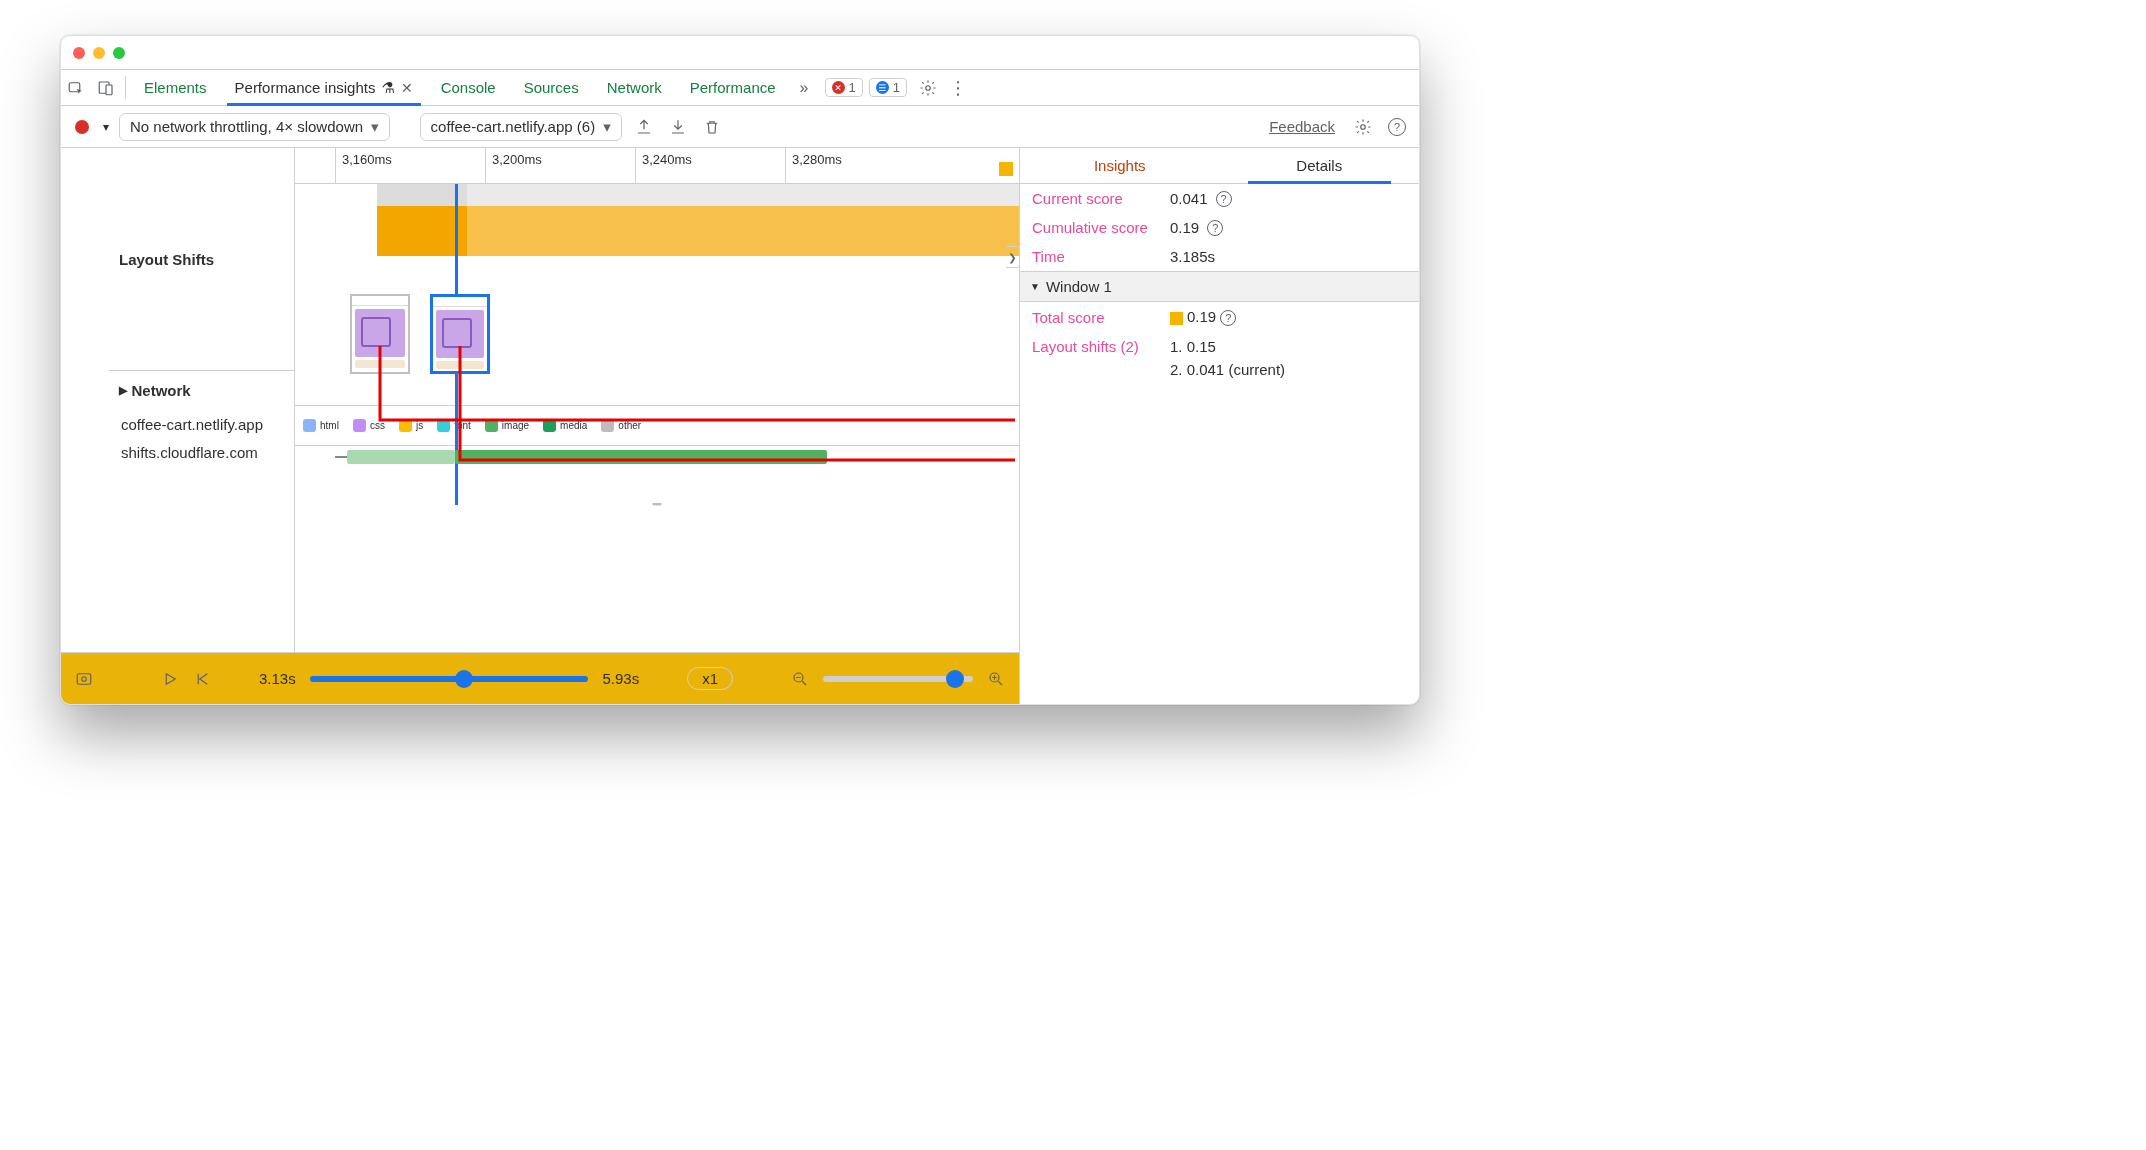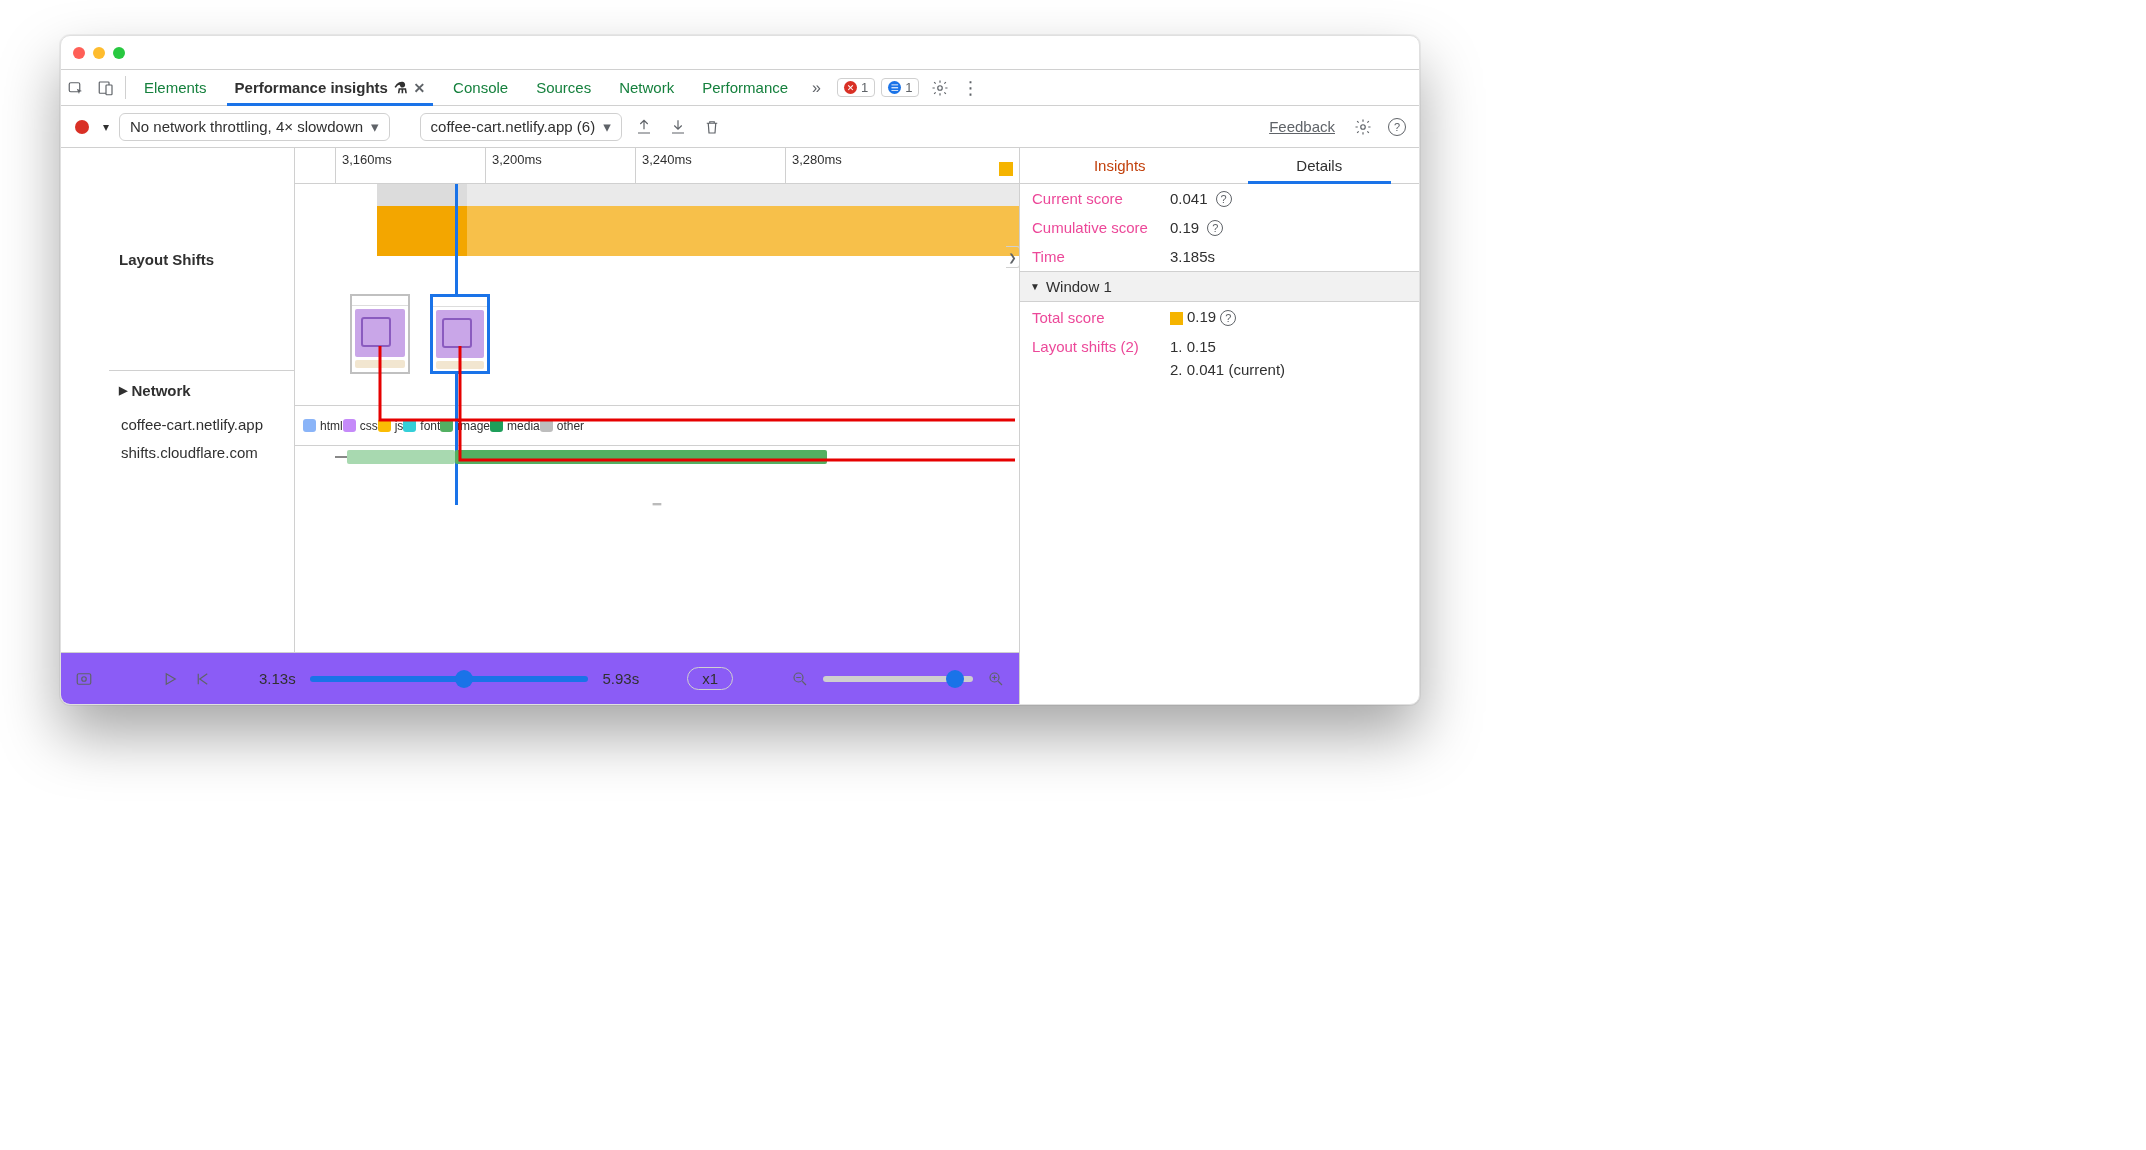--- a/index.html
+++ b/index.html
@@ -36,21 +36,21 @@
 .tl.red{background:#ff5f57;}
 .tl.yellow{background:#febc2e;}
 .tl.green{background:#28c840;}
 .titlebar-title{flex:1;text-align:center;font-size:14px;font-weight:600;color:#303030;padding-right:72px;}
 
 
 .tabs{height:36px;display:flex;align-items:stretch;border-bottom:1px solid var(--border);font-size:15px;}
 .tabs .icon-btn{width:30px;display:flex;align-items:center;justify-content:center;color:#5f6368;}
 .vsep{width:1px;background:var(--border);margin:6px 4px;}
 .tab{padding:0 14px;display:flex;align-items:center;color:#15803d;gap:6px;position:relative;white-space:nowrap;}
-.tab.active{color:var(--text);font-weight:bold;}
+.tab.active{color:var(--text);}
 .tab.active::after{content:"";position:absolute;left:6px;right:6px;bottom:-1px;height:3px;background:var(--tab-blue);}
 .tab-close{font-size:14px;color:#5f6368;}
 .tabs .chev{padding:0 10px;display:flex;align-items:center;color:#5f6368;font-size:16px;}
 .badges{display:flex;align-items:center;gap:6px;padding:0 6px;}
 .badge{display:flex;align-items:center;gap:4px;border:1px solid var(--border);border-radius:4px;padding:1px 6px;font-size:13px;color:#5f6368;}
 .badge .dot{width:13px;height:13px;border-radius:50%;display:flex;align-items:center;justify-content:center;color:#fff;font-size:9px;}
 .badge.err .dot{background:var(--badge-red);}
 .badge.msg .dot{background:var(--badge-blue);}
 
 
@@ -86,40 +86,40 @@
 
 .thumb{position:absolute;top:110px;width:60px;height:80px;border:2px solid #c0c0c0;background:#fff;}
 .thumb.sel{border:3px solid var(--tab-blue);}
 .thumb .tb{height:10px;background:#fff;border-bottom:1px solid #ddd;}
 .thumb .body{height:48px;background:#c9a6e8;margin:3px;border-radius:2px;position:relative;}
 .thumb .body::after{content:"";position:absolute;left:6px;top:8px;width:26px;height:26px;border:2px solid #8a5bbf;border-radius:3px;}
 .thumb .ft{height:8px;background:#f2e6d0;margin:0 3px;border-radius:2px;}
 .thumb1{left:55px;}
 .thumb2{left:135px;}
 
-.legend-row{height:40px;display:flex;align-items:center;padding-left:8px;border-bottom:1px solid var(--border);font-size:12px;color:#303030;}
+.legend-row{height:40px;display:flex;align-items:center;gap:14px;padding-left:8px;border-bottom:1px solid var(--border);font-size:10px;color:#303030;}
 .lg{display:flex;align-items:center;gap:4px;}
 .sq{width:13px;height:13px;border-radius:3px;}
 .sq.html{background:#8ab4f8;}
 .sq.css{background:#c58af9;}
 .sq.js{background:#fbbc04;}
 .sq.font{background:#34cfd8;}
 .sq.image{background:#53b062;}
 .sq.media{background:#1e9e5a;}
 .sq.other{background:#bdbdbd;}
 .netlabel{padding:4px 12px;color:#303030;}
 .net-track{position:relative;height:24px;}
 .net-bar{position:absolute;top:4px;height:14px;border-radius:2px;}
 .net-cf-lt{left:52px;width:108px;background:var(--green-light);}
 .net-whisk{position:absolute;top:10px;height:2px;background:#888;}
 
 .drag-handle{text-align:center;color:#bbb;font-size:14px;padding-top:2px;height:14px;}
 
 
-.controls{position:absolute;left:0;right:0;bottom:0;height:52px;border-top:1px solid var(--border);display:flex;align-items:center;gap:14px;padding:0 14px;font-size:15px;background:#8b5cf6;}
+.controls{position:absolute;left:0;right:0;bottom:0;height:52px;border-top:1px solid var(--border);display:flex;align-items:center;gap:14px;padding:0 14px;font-size:15px;background:#eab308;}
 .ctrl-icon{color:#5f6368;display:flex;align-items:center;justify-content:center;}
 .slider{position:relative;height:6px;background:var(--tab-blue);border-radius:3px;}
 .slider.zoom{background:#cfcfcf;}
 .slider .knob{position:absolute;top:-6px;width:18px;height:18px;border-radius:50%;background:var(--tab-blue);}
 .pill{border:1px solid var(--border);border-radius:14px;padding:2px 14px;}
 
 
 .right-tabs{height:36px;display:flex;border-bottom:1px solid var(--border);}
 .rtab{flex:1;display:flex;align-items:center;justify-content:center;color:#c2410c;position:relative;}
 .rtab.active{color:#303030;}

